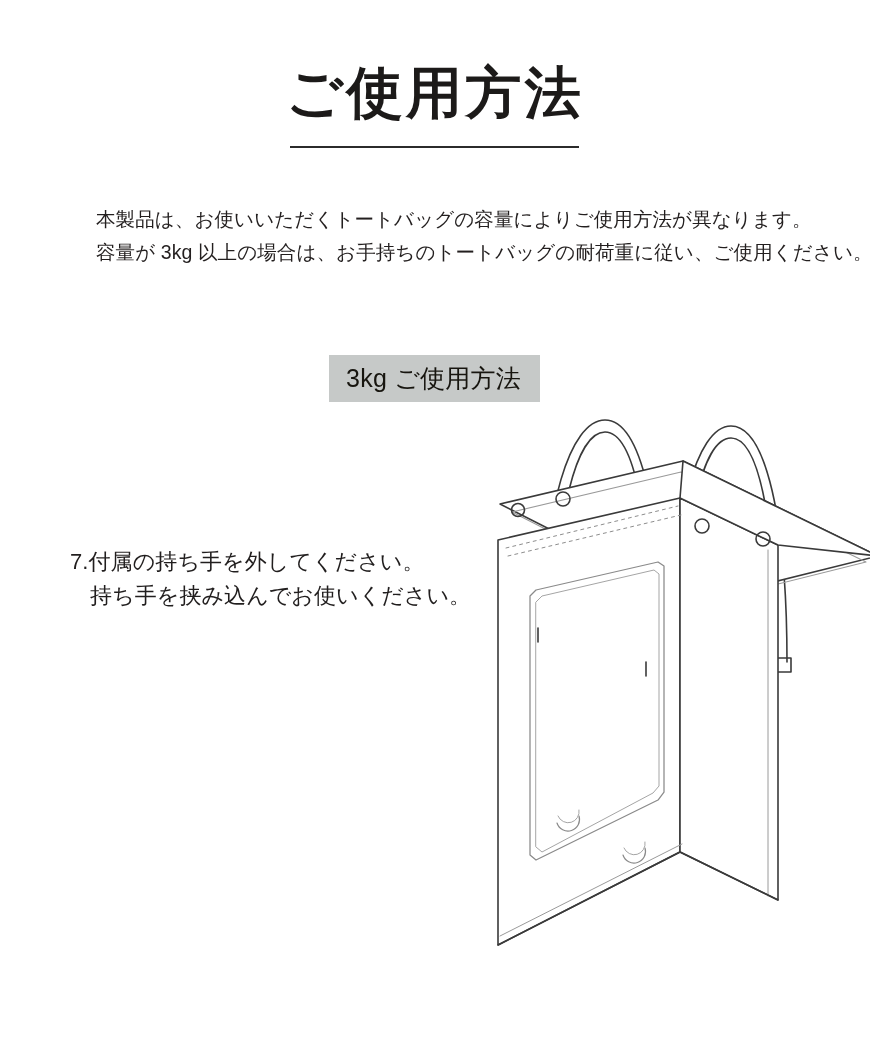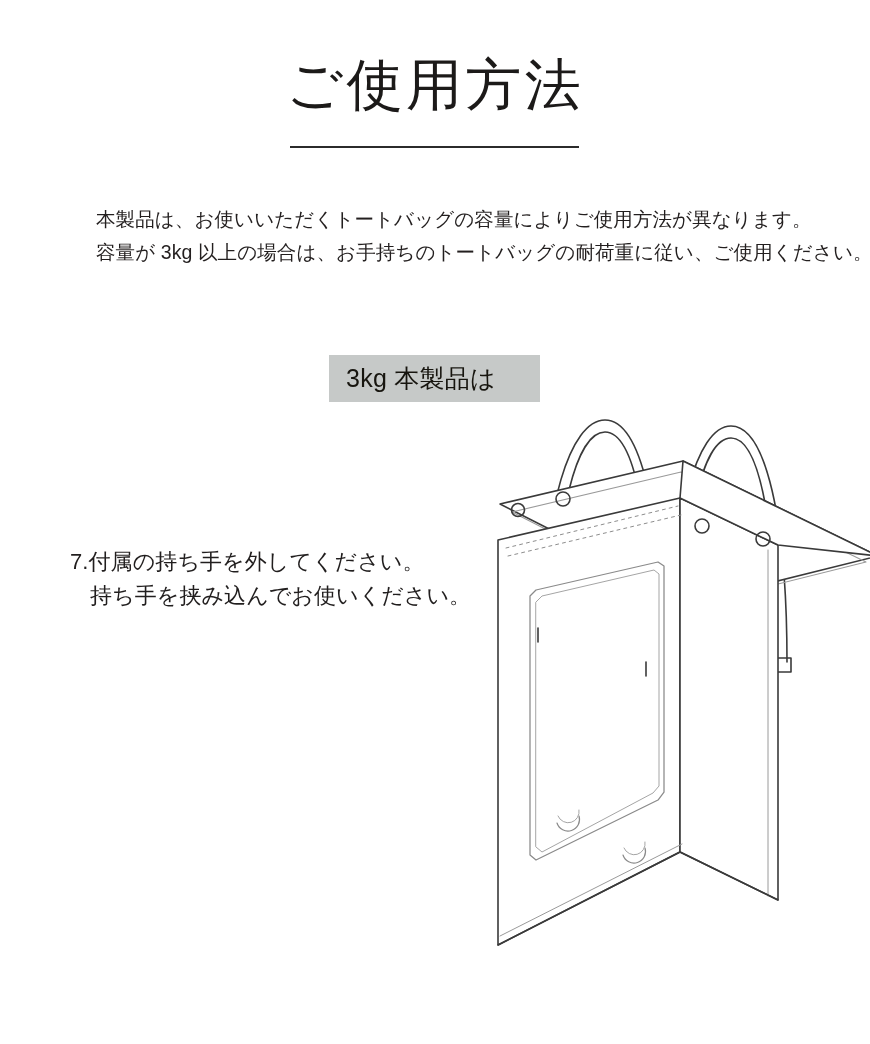--- a/index.html
+++ b/index.html
@@ -24,24 +24,24 @@
   .title-block {
     position: absolute;
     left: 0;
     top: 52px;
     width: 870px;
     text-align: center;
   }
   .page-title {
     font-size: 56px;
     line-height: 1.05;
-    font-weight: 400;
+    font-weight: 700;
     letter-spacing: 0.06em;
     color: #1c1a19;
-    margin: 4px;
+    margin: 12px;
     padding: 0;
   }
   .title-rule {
     position: absolute;
     left: 290px;
     top: 146px;
     width: 289px;
     height: 2px;
     background: #2b2b2b;
   }
@@ -122,21 +122,21 @@
     <h1 class="page-title">ご使用方法</h1>
   </div>
   <div class="title-rule"></div>
 
   <div class="intro">
     <div class="intro-line">本製品は、お使いいただくトートバッグの容量によりご使用方法が異なります。</div>
     <div class="intro-line">容量が 3kg 以上の場合は、お手持ちのトートバッグの耐荷重に従い、ご使用ください。</div>
   </div>
 
   <div class="section-chip">
-    <span class="section-chip-label">3kg 本製品は</span>
+    <span class="section-chip-label">3kg ご使用方法</span>
   </div>
 
   <div class="steps">
     <div class="step-line">7.付属の持ち手を外してください。</div>
     <div class="step-line cont">持ち手を挟み込んでお使いください。</div>
   </div>
 
   <div class="illustration">
     <svg viewBox="0 0 392 600" xmlns="http://www.w3.org/2000/svg">
       <g fill="none" stroke="#3a3a3a" stroke-width="1.6" stroke-linecap="round" stroke-linejoin="round">

